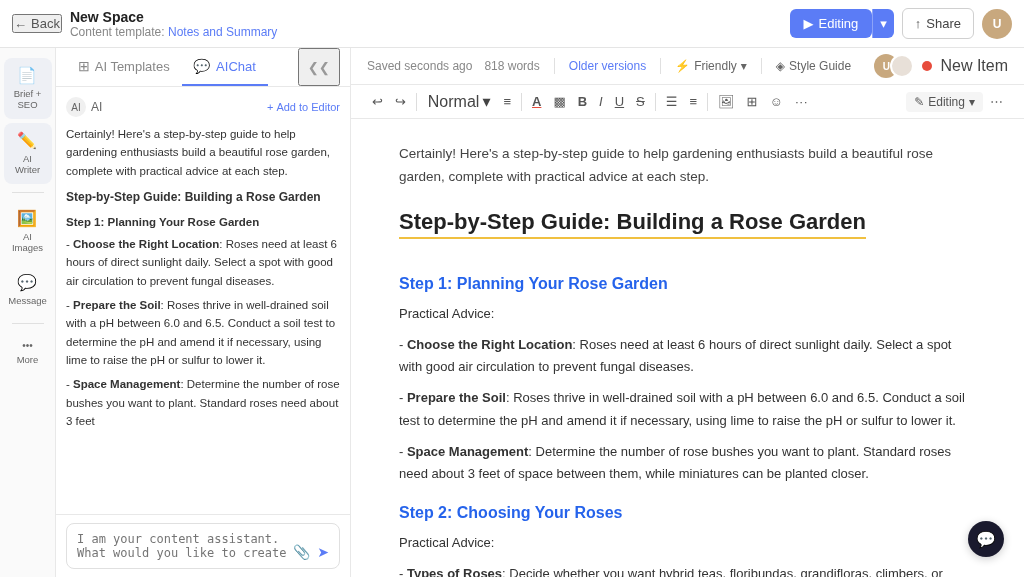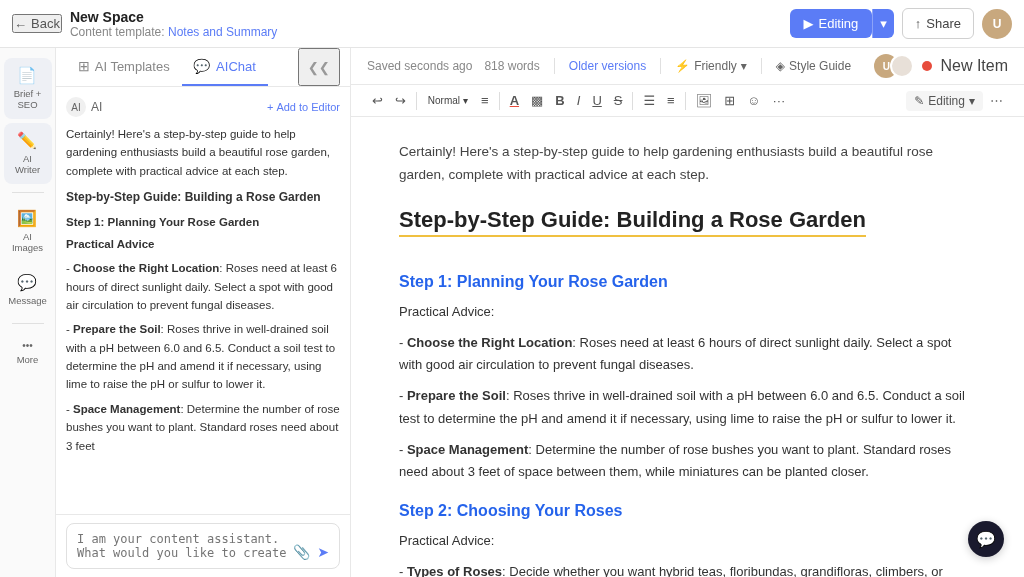--- a/index.html
+++ b/index.html
@@ -71,21 +71,21 @@
     .toolbar-style { display: flex; align-items: center; gap: 4px; color: #666; cursor: pointer; }
     .toolbar-divider { width: 1px; height: 16px; background: #e0e0e0; margin: 0 4px; }
     .toolbar-avatar { width: 24px; height: 24px; border-radius: 50%; background: #c8a87e; display: flex; align-items: center; justify-content: center; font-size: 10px; color: #fff; font-weight: 600; }
     .toolbar-avatar2 { width: 24px; height: 24px; border-radius: 50%; background: #e8e0d8; border: 2px solid #fff; margin-left: -8px; }
     .red-dot { width: 10px; height: 10px; background: #e74c3c; border-radius: 50%; }
 
     
     .format-toolbar { display: flex; align-items: center; padding: 4px 16px; border-bottom: 1px solid #e8e8e8; gap: 2px; flex-wrap: nowrap; }
     .fmt-btn { padding: 4px 5px; border: none; background: none; cursor: pointer; color: #555; border-radius: 4px; font-size: 13px; display: flex; align-items: center; gap: 2px; }
     .fmt-separator { width: 1px; height: 18px; background: #ddd; margin: 0 3px; }
-    .fmt-dropdown { display: flex; align-items: center; gap: 3px; padding: 3px 6px; border: none; background: none; cursor: pointer; font-size: 10px; color: #444; border-radius: 4px; }
+    .fmt-dropdown { display: flex; align-items: center; gap: 3px; padding: 3px 6px; border: none; background: none; cursor: pointer; font-size: 16px; color: #444; border-radius: 4px; }
     .editing-badge { display: flex; align-items: center; gap: 4px; padding: 3px 8px; background: #f5f5f5; border-radius: 4px; font-size: 12px; color: #555; margin-left: auto; cursor: pointer; }
 
     
     .editor-content { flex: 1; overflow-y: auto; padding: 24px 48px; max-width: 900px; margin: 0 auto; width: 100%; }
     .editor-intro { font-size: 13.5px; color: #444; line-height: 1.7; margin-bottom: 20px; }
     .editor-h1 { font-size: 22px; font-weight: 700; color: #222; border-bottom: 2px solid #f0c040; display: inline-block; padding-bottom: 2px; margin-bottom: 18px; }
     .editor-h2 { font-size: 16px; font-weight: 700; color: #2563eb; margin: 18px 0 10px; }
     .editor-para { font-size: 13px; color: #333; line-height: 1.75; margin-bottom: 8px; }
     .editor-para .bold { font-weight: 700; }
     .editor-para .underline { text-decoration: underline; }
@@ -184,21 +184,20 @@
         </div>
         <button class="add-to-editor-btn">
           <span>+</span>
           <span>Add to Editor</span>
         </button>
       </div>
       <div class="ai-content">
         <p>Certainly! Here's a step-by-step guide to help gardening enthusiasts build a beautiful rose garden, complete with practical advice at each step.</p>
         <h3>Step-by-Step Guide: Building a Rose Garden</h3>
         <h4>Step 1: Planning Your Rose Garden</h4>
-        <p><span class="bold">Practical Advice</span></p>
         <p>- <span class="bold">Choose the Right Location</span>: Roses need at least 6 hours of direct sunlight daily. Select a spot with good air circulation to prevent fungal diseases.</p>
         <p>- <span class="bold">Prepare the Soil</span>: Roses thrive in well-drained soil with a pH between 6.0 and 6.5. Conduct a soil test to determine the pH and amend it if necessary, using lime to raise the pH or sulfur to lower it.</p>
         <p>- <span class="bold">Space Management</span>: Determine the number of rose bushes you want to plant. Standard roses need about 3 feet</p>
       </div>
     </div>
 
     <div class="chat-input-area">
       <div class="chat-input-box">
         <textarea class="chat-input" rows="2" placeholder="I am your content assistant. What would you like to create or find out today?" style=""></textarea>
         <div class="chat-actions">

